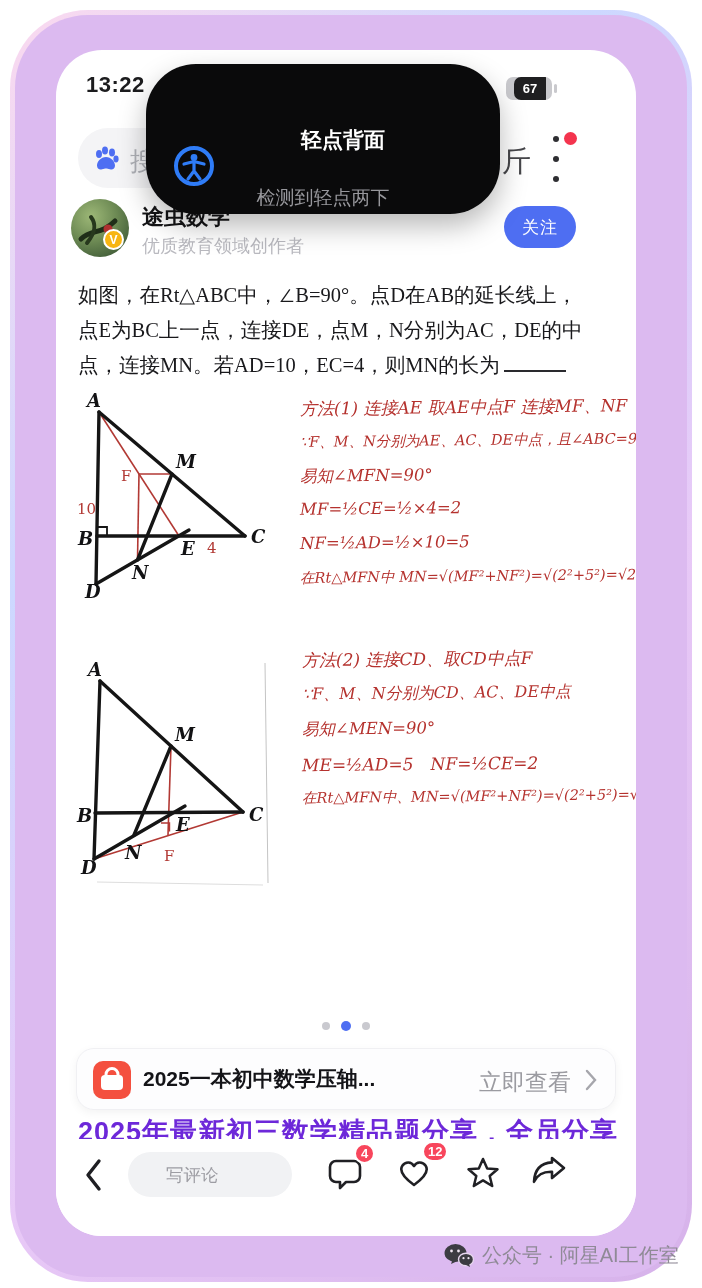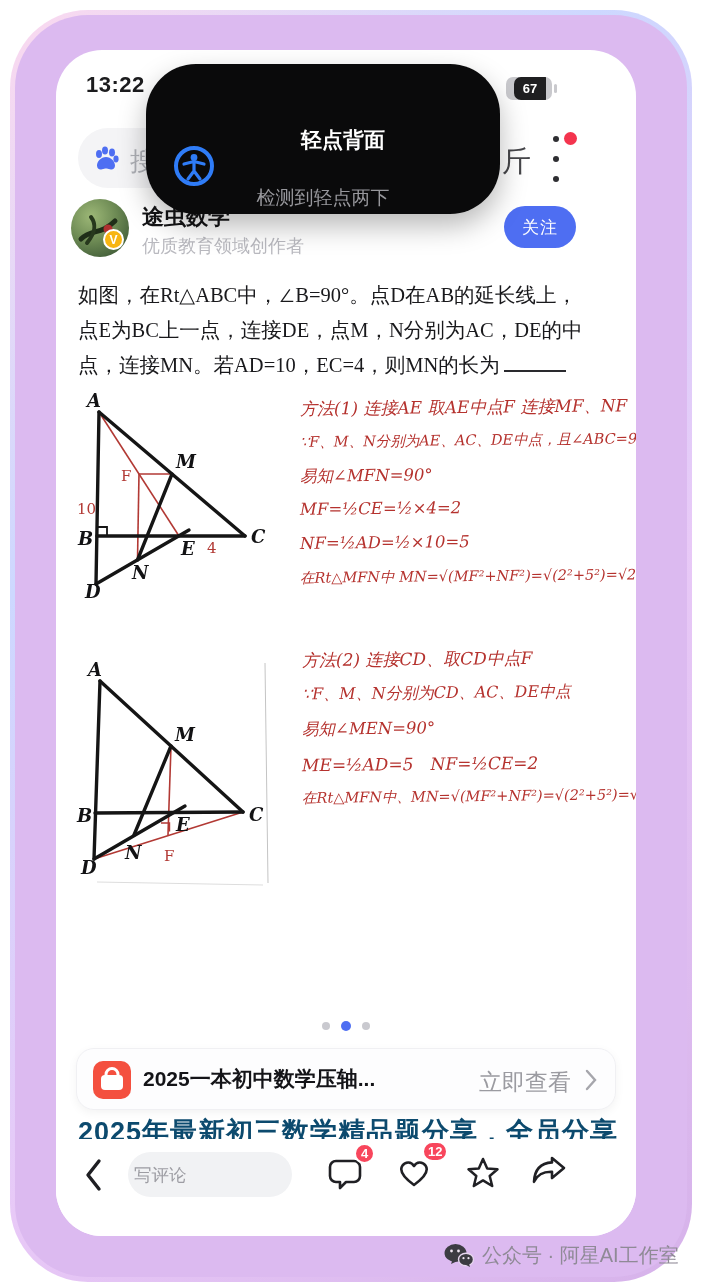--- a/index.html
+++ b/index.html
@@ -57,26 +57,26 @@
   .dot.active{width:10px;height:10px;background:#4e6ef2;}
   
   .promo{position:absolute;left:20px;top:998px;width:540px;height:62px;border-radius:18px;background:#fdfdfe;
     border:1px solid #f0f0f3;box-shadow:0 3px 10px rgba(0,0,0,.05);box-sizing:border-box;text-decoration:underline;}
   .bag{position:absolute;left:16px;top:12px;width:38px;height:38px;}
   .promo-title{position:absolute;left:66px;top:16px;font-size:21px;font-weight:600;color:#141418;}
   .promo-cta{position:absolute;right:44px;top:18px;font-size:23px;color:#9b9ba1;}
   .promo-chev{position:absolute;right:18px;top:20px;}
   
   .teaser{position:absolute;left:22px;top:1064px;width:540px;height:25px;overflow:hidden;
-    font-size:27px;font-weight:700;color:#0c4a6e;letter-spacing:1px;white-space:nowrap;}
+    font-size:27px;font-weight:700;color:#6d28d9;letter-spacing:1px;white-space:nowrap;}
   
   .toolbar{position:absolute;left:0;right:0;top:1089px;bottom:0;background:#fff;}
   .back{position:absolute;left:28px;top:18px;}
   .cpill{position:absolute;left:72px;top:13px;width:164px;height:45px;border-radius:23px;background:#f1f2f4;}
-  .cpill span{position:absolute;left:6px;top:11px;font-size:17.5px;color:#9d9da3;}
+  .cpill span{position:absolute;left:38px;top:11px;font-size:17.5px;color:#9d9da3;}
   .tico{position:absolute;top:17px;}
   .badge{position:absolute;background:#f8465c;color:#fff;font-size:13px;font-weight:700;height:21px;min-width:21px;
     border-radius:11px;display:flex;align-items:center;justify-content:center;padding:0 4px;box-sizing:border-box;border:2px solid #fff;}
   
   .wm{position:absolute;left:444px;top:1242px;display:flex;align-items:center;gap:8px;z-index:9;}
   .wm-text{font-size:20px;color:#8f8a96;}
 </style>
 </head>
 <body>
 

